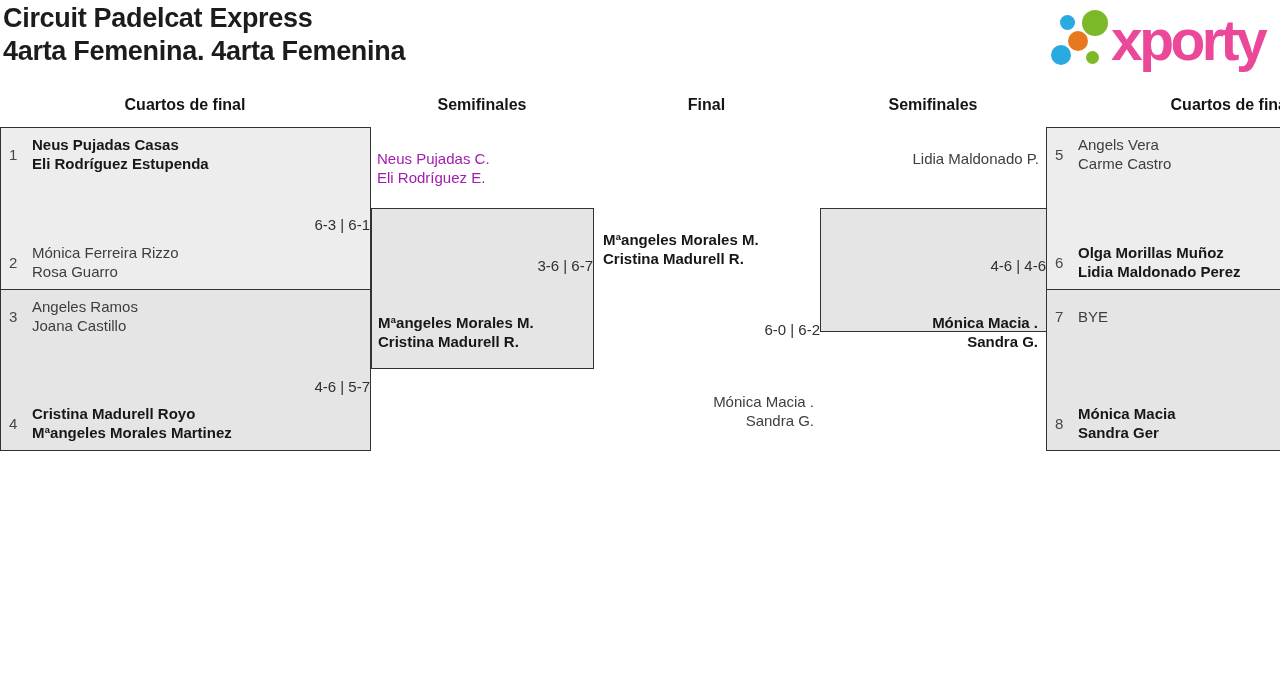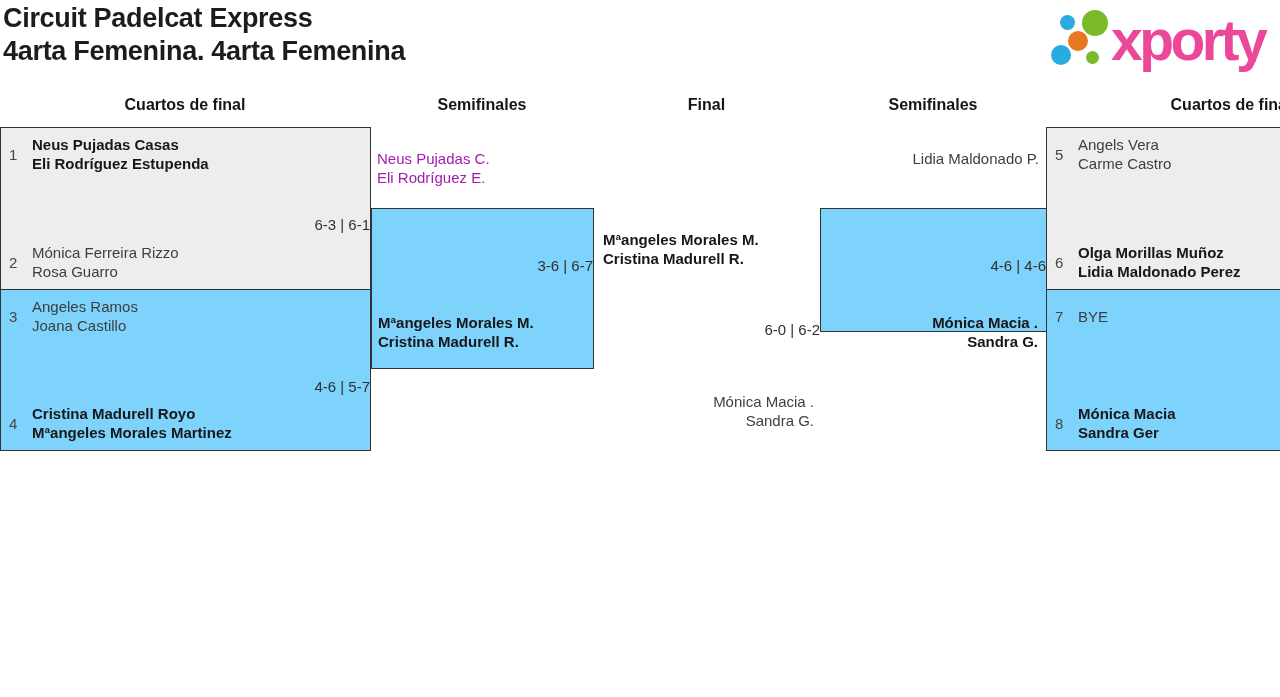--- a/index.html
+++ b/index.html
@@ -22,21 +22,21 @@
 
   
   .round-header { position:absolute; top:96px; text-align:center; font-size:16px; font-weight:600; color:#151515; white-space:nowrap; }
   .rh-1 { left:0;      width:370px; }
   .rh-2 { left:371px;  width:222px; }
   .rh-3 { left:593px;  width:227px; }
   .rh-4 { left:820px;  width:226px; }
   .rh-5 { left:1046px; width:370px; }
 
   
-  .mbox { position:absolute; border:1px solid #323232; box-sizing:border-box; background:#7dd3fc; }
+  .mbox { position:absolute; border:1px solid #323232; box-sizing:border-box; background:#e5e5e5; }
   .mbox.gray { background:#ededed; }
   .qf-lt { left:0;      top:127px; width:371px; height:163px; }
   .qf-lb { left:0;      top:289px; width:371px; height:162px; }
   .sf-l  { left:371px;  top:208px; width:223px; height:161px; }
   .sf-r  { left:820px;  top:208px; width:227px; height:124px; }
   .qf-rt { left:1046px; top:127px; width:370px; height:163px; }
   .qf-rb { left:1046px; top:289px; width:370px; height:162px; }
 
   .team-row { position:absolute; left:8px; right:10px; display:flex; align-items:center; gap:9px; min-height:38px; }
   .team-row.pos-top { top:7px; }

